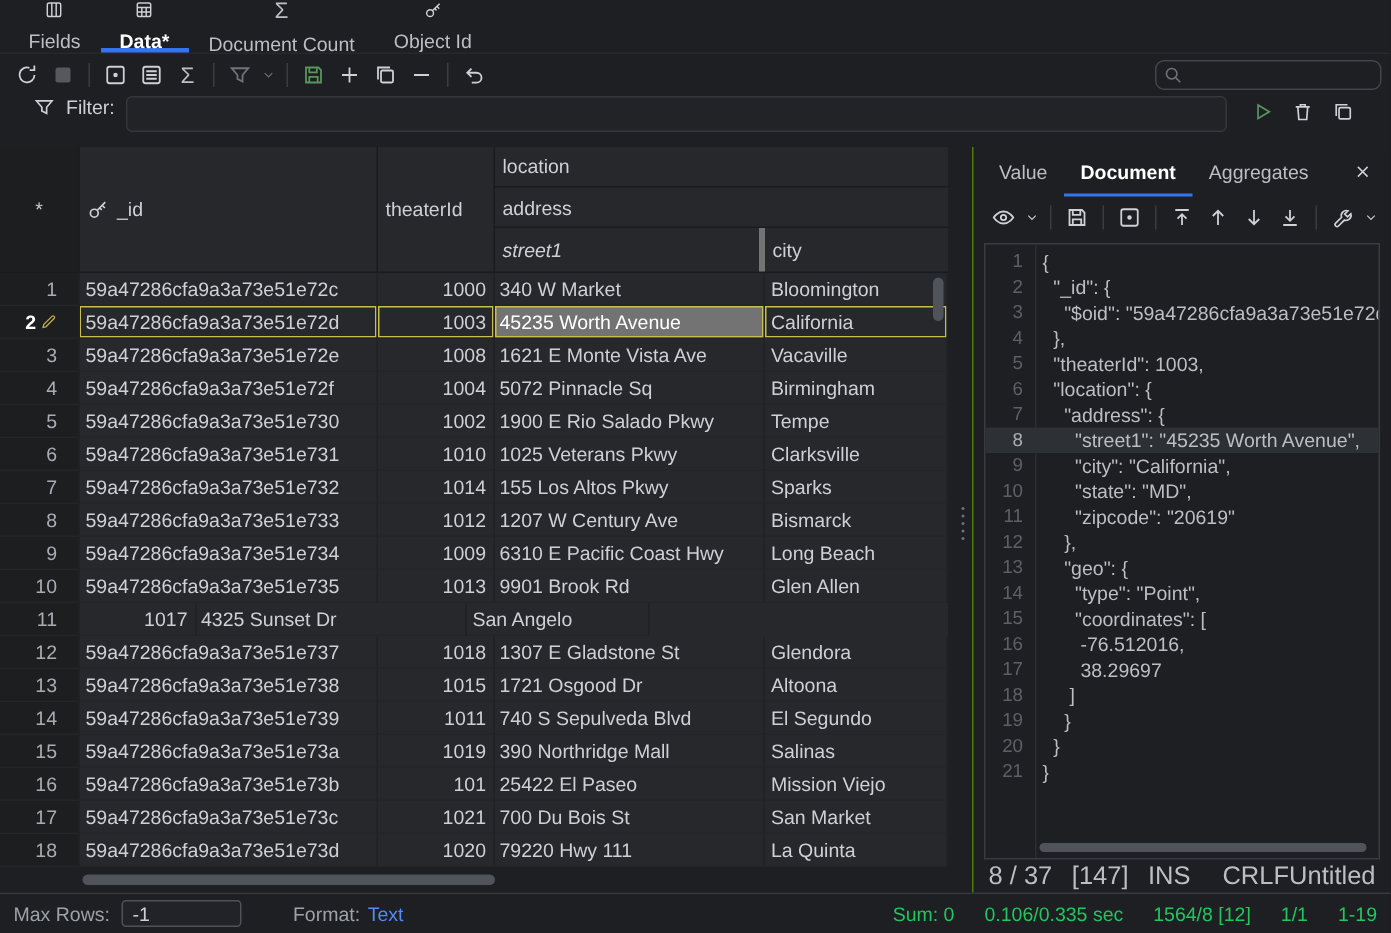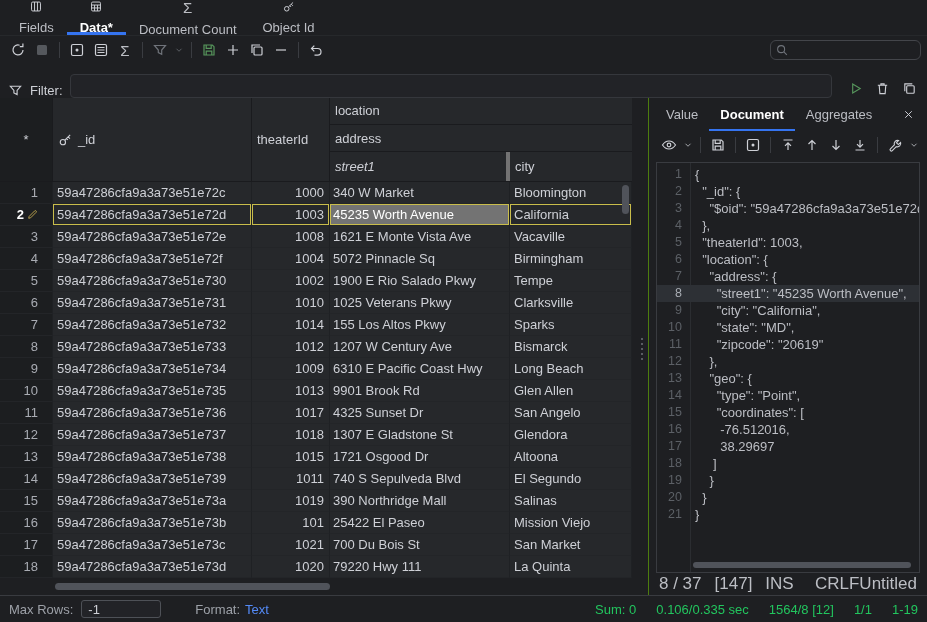--- a/index.html
+++ b/index.html
@@ -24,21 +24,21 @@
   .tbtn { width: 24px; height: 22px; display: flex; align-items: center; justify-content: center; flex: none; }
   .tbtn.narrow { width: 14px; }
   .tdiv { width: 1px; height: 16px; background: #3a3c41; margin: 0 5px; flex: none; }
   .ic { stroke: #ced0d6; fill: none; stroke-width: 1.2; }
   .ic.dim { stroke: #6f737a; }
   .ic.green { stroke: #57965c; }
   .search-box { margin-left: auto; margin-right: 2px; width: 151px; height: 20px; border: 1px solid #43454a; border-radius: 6px; display: flex; align-items: center; padding: 0 4px; }
   .search-box input { flex: 1; background: transparent; border: none; outline: none; color: #ced0d6; font: 13px "Liberation Sans", sans-serif; min-width: 0; }
 
   
-  .filterrow { height: 34px; display: flex; align-items: flex-end; padding: 0 8px; gap: 7px; flex: none; }
+  .filterrow { height: 34px; display: flex; align-items: flex-start; padding: 0 22px; gap: 7px; flex: none; }
   .filter-label { color: #ced0d6; }
   .filter-input { flex: 1; height: 24px; background: #222327; border: 1px solid #35373c; border-radius: 4px; color: #ced0d6; font: 13px "Liberation Sans", sans-serif; padding: 0 7px; outline: none; margin-right: 6px; }
   .fbtn { width: 20px; height: 20px; display: flex; align-items: center; justify-content: center; flex: none; }
 
   
   .main { flex: 1; display: flex; min-height: 0; }
   .left { width: 648px; flex: none; position: relative; background: #1e1f22; }
   .grid { width: 632px; }
 
   
@@ -360,21 +360,20 @@
               </div>
               <div class="cell c-id">59a47286cfa9a3a73e51e735</div>
               <div class="cell c-tid">1013</div>
               <div class="cell c-street">9901 Brook Rd</div>
               <div class="cell c-city">Glen Allen</div>
             </div>
             <div class="trow">
               <div class="cell gut">
                 <span>11</span>
               </div>
-              <div class="cell c-id">59a47286cfa9a3a73e51e736</div>
               <div class="cell c-tid">1017</div>
               <div class="cell c-street">4325 Sunset Dr</div>
               <div class="cell c-city">San Angelo</div>
             </div>
             <div class="trow">
               <div class="cell gut">
                 <span>12</span>
               </div>
               <div class="cell c-id">59a47286cfa9a3a73e51e737</div>
               <div class="cell c-tid">1018</div>

